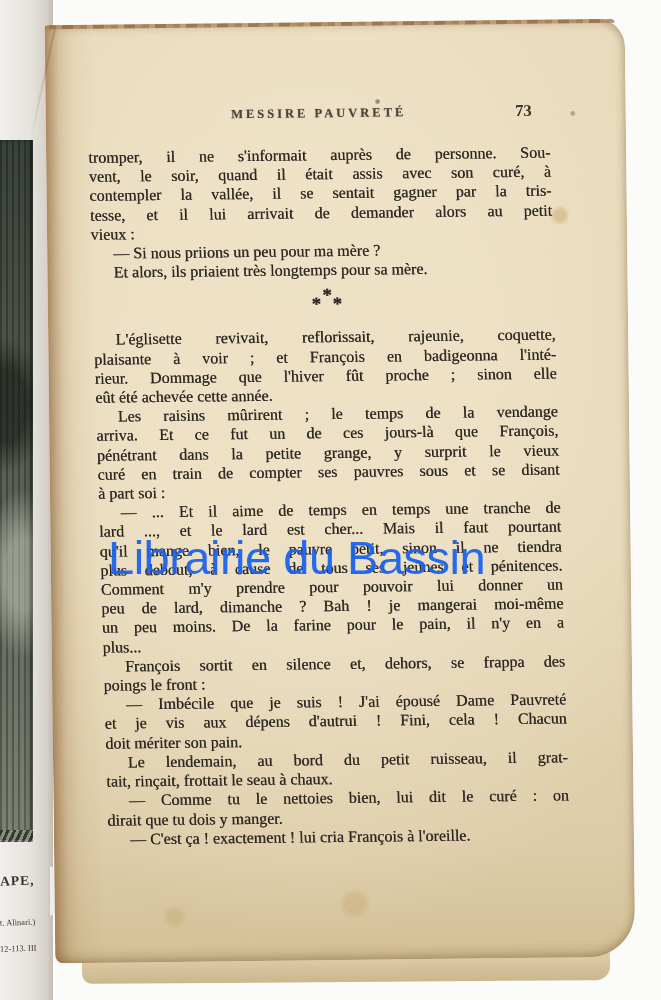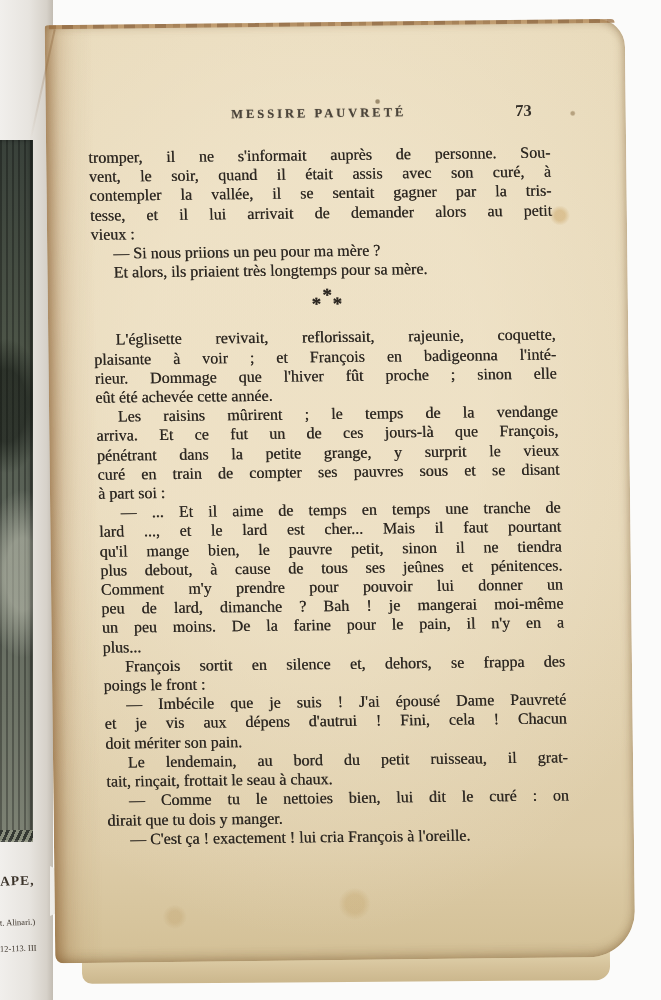--- a/index.html
+++ b/index.html
@@ -222,14 +222,15 @@
           <div class="line last">dirait que tu dois y manger.</div>
         </div>
         <div class="para">
           <div class="line first last only">— C'est ça ! exactement ! lui cria François à l'oreille.</div>
         </div>
       </div>
 
     <div class="stains"></div>
   </div>
 
+  <div class="watermark" style="color: rgb(28, 99, 238);">Librairie du Bassin</div>
 
 </div>
 
 </body></html>

